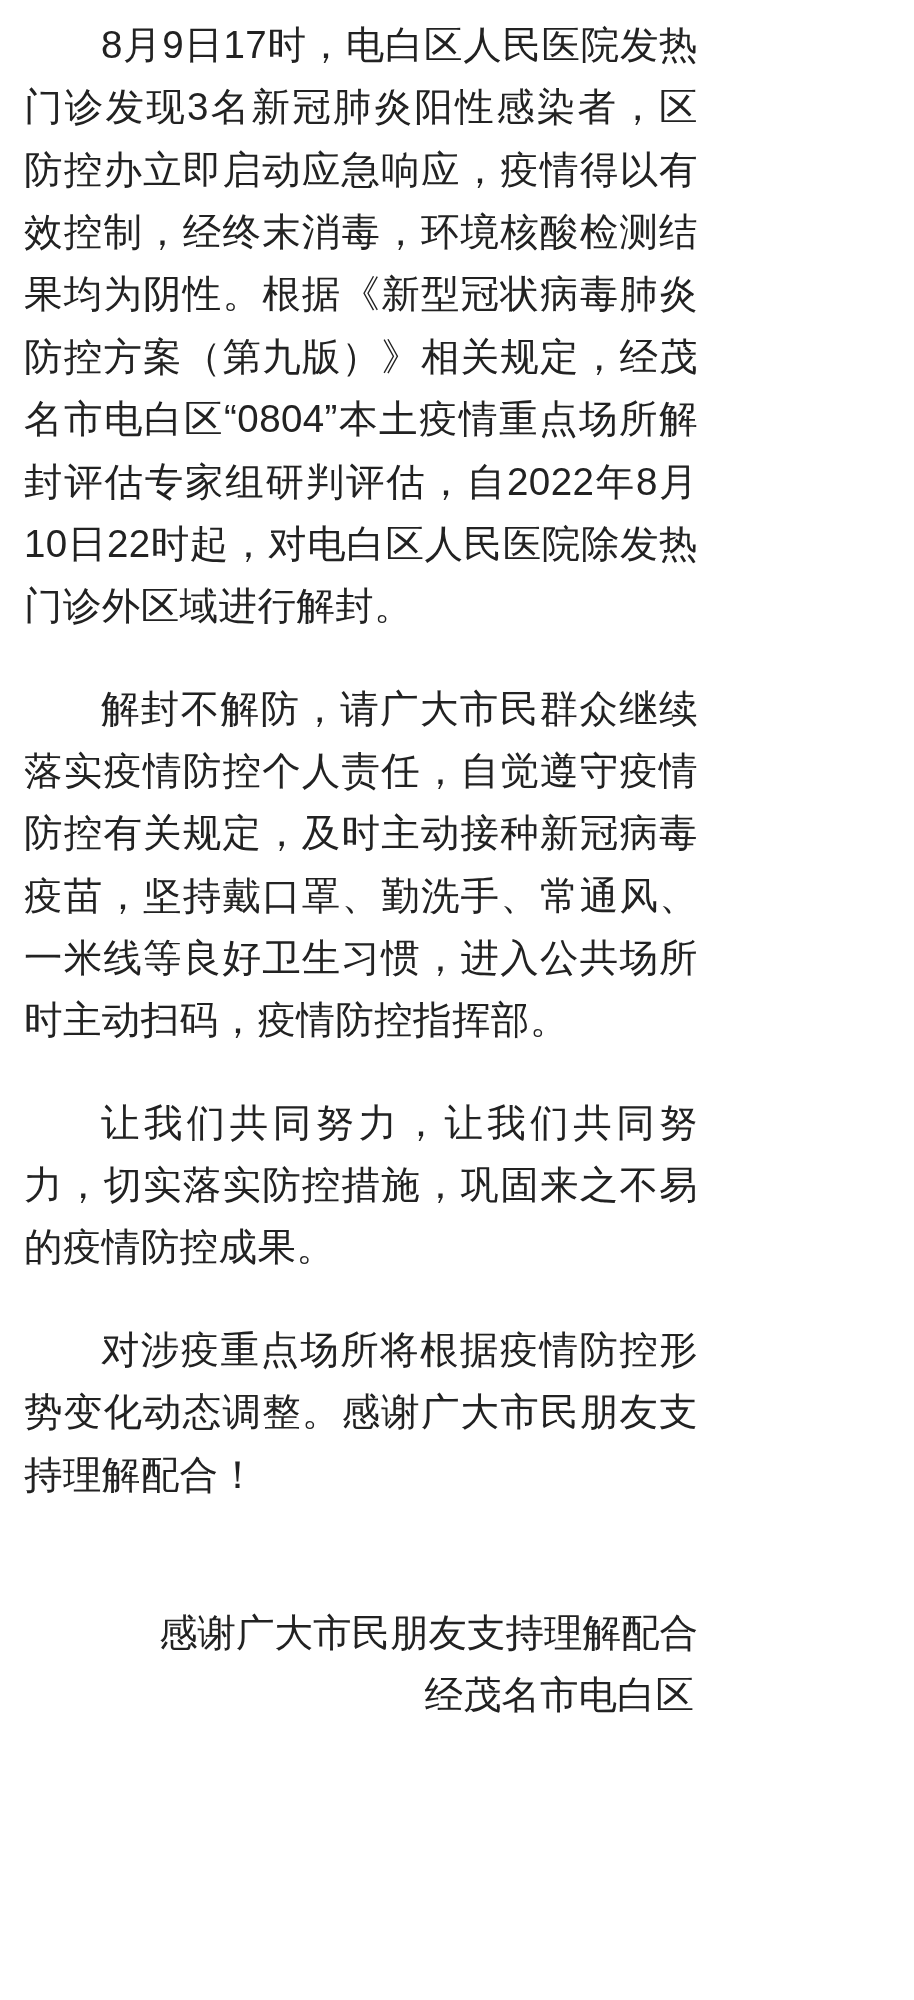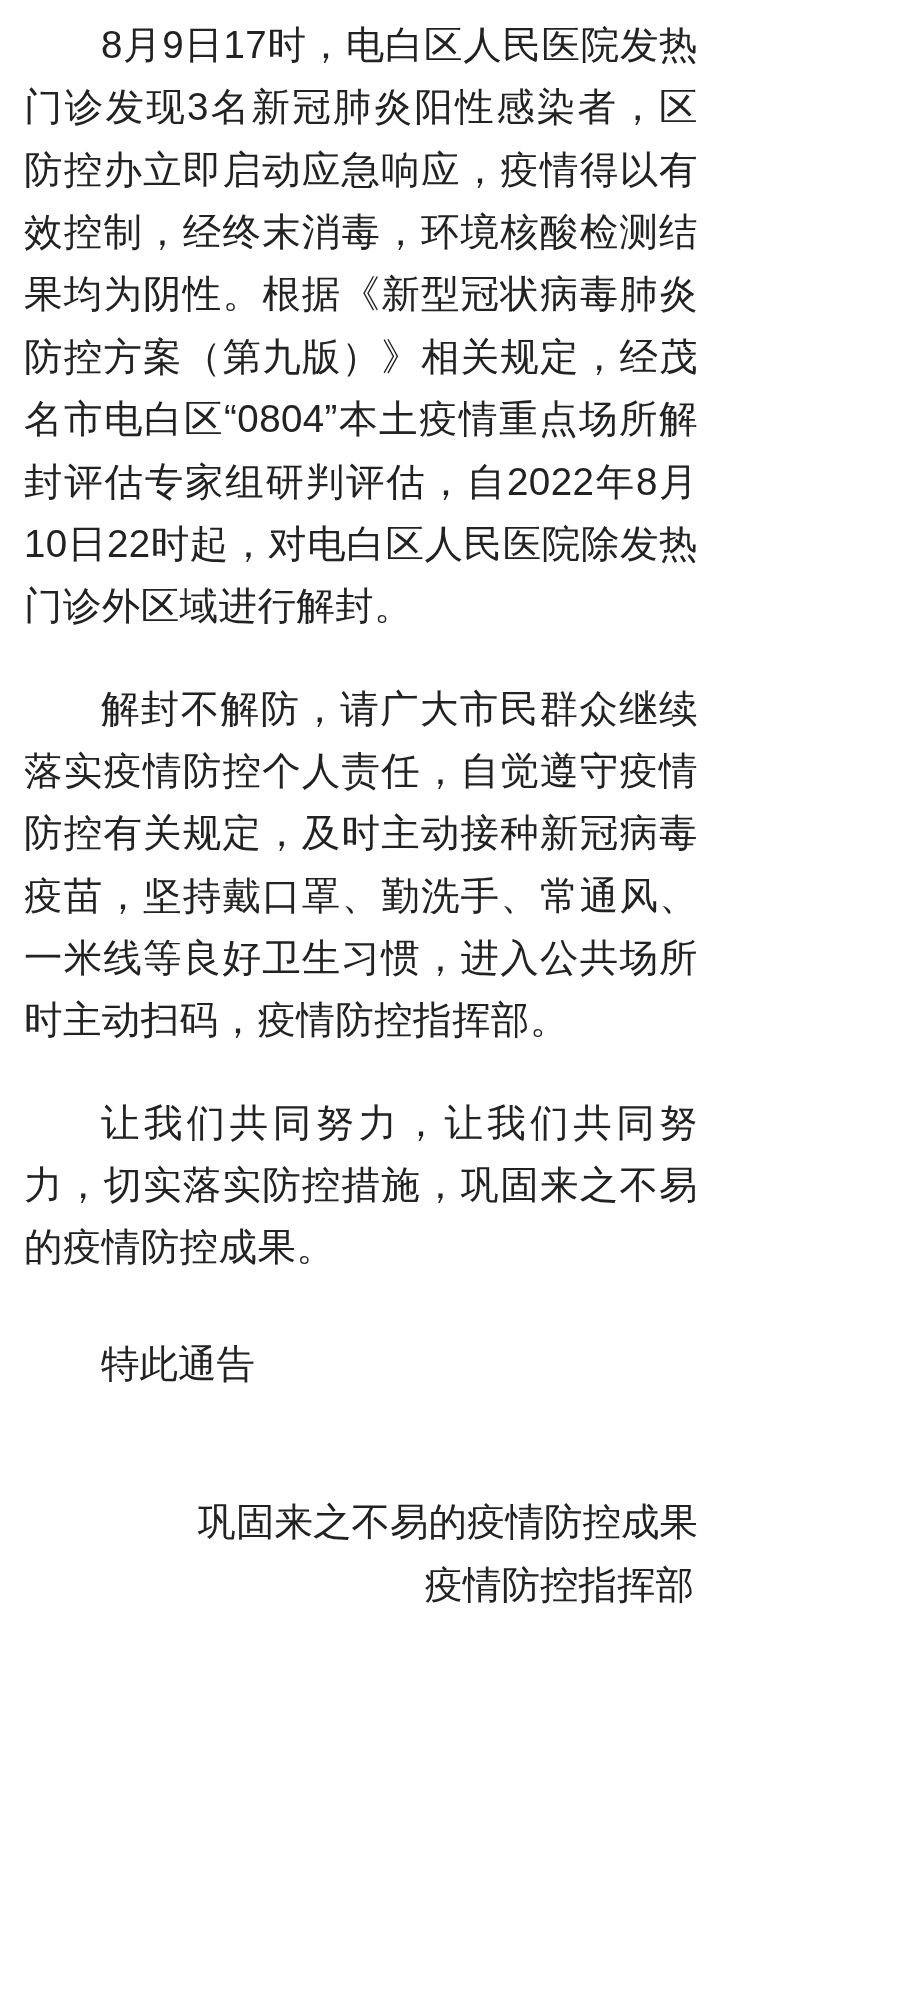--- a/index.html
+++ b/index.html
@@ -61,19 +61,19 @@
   }
 </style>
 </head>
 <body>
 
 <div class="page">
   <div class="notice-body">
     <p class="para para-first">8月9日17时，电白区人民医院发热门诊发现3名新冠肺炎阳性感染者，区防控办立即启动应急响应，疫情得以有效控制，经终末消毒，环境核酸检测结果均为阴性。根据《新型冠状病毒肺炎防控方案（第九版）》相关规定，经茂名市电白区“0804”本土疫情重点场所解封评估专家组研判评估，自2022年8月10日22时起，对电白区人民医院除发热门诊外区域进行解封。</p>
     <p class="para">解封不解防，请广大市民群众继续落实疫情防控个人责任，自觉遵守疫情防控有关规定，及时主动接种新冠病毒疫苗，坚持戴口罩、勤洗手、常通风、一米线等良好卫生习惯，进入公共场所时主动扫码，疫情防控指挥部。</p>
     <p class="para">让我们共同努力，让我们共同努力，切实落实防控措施，巩固来之不易的疫情防控成果。</p>
-    <div class="closing">特此通告</div>
+    <p class="para">对涉疫重点场所将根据疫情防控形势变化动态调整。感谢广大市民朋友支持理解配合！</p>
     <div class="signature">
-      <div class="sig-line1">巩固来之不易的疫情防控成果</div>
-      <div class="sig-line2">疫情防控指挥部</div>
+      <div class="sig-line1">感谢广大市民朋友支持理解配合</div>
+      <div class="sig-line2">经茂名市电白区</div>
     </div>
   </div>
 </div>
 
 </body></html>

